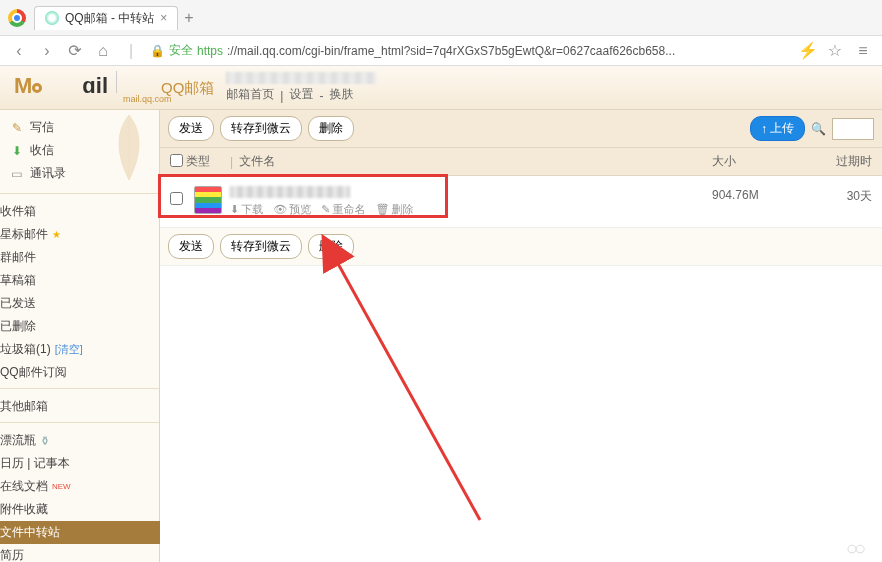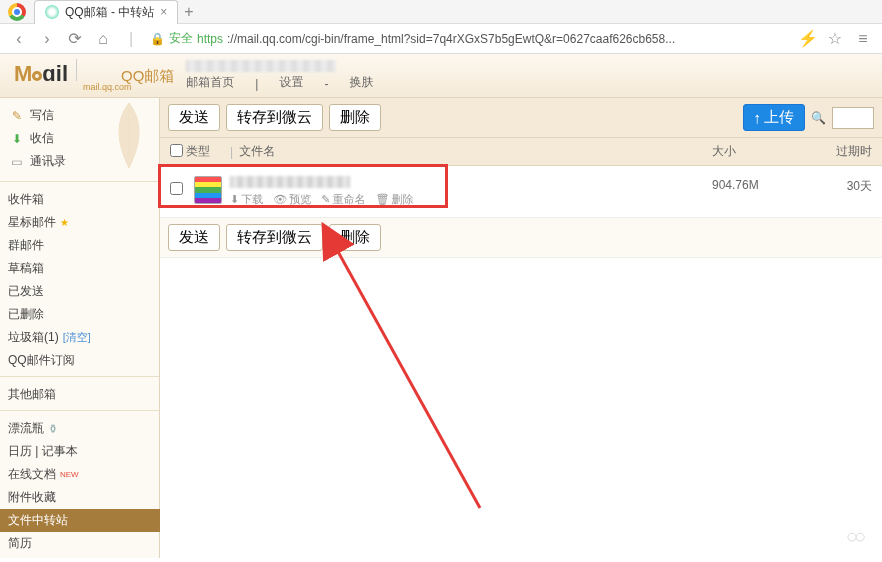--- a/index.html
+++ b/index.html
@@ -1,64 +1,64 @@
 <!DOCTYPE html>
 <html><head>
 <meta charset="utf-8">
 <style>
 * { margin: 0; padding: 0; box-sizing: border-box; font-family: "Microsoft YaHei", Arial, sans-serif; }
 body { width: 882px; height: 562px; background: #fff; font-size: 12px; color: #333; overflow: hidden; position: relative; }
 
 
-.browser-bar { height: 24px; background: #f5f5f5; display: flex; align-items: center; border-bottom: 1px solid #ddd; }
+.browser-bar { height: 36px; background: #f5f5f5; display: flex; align-items: center; border-bottom: 1px solid #ddd; }
 .chrome-icon { width: 18px; height: 18px; margin: 0 8px; border-radius: 50%; background: conic-gradient(#ea4335 0 120deg, #4caf50 120deg 240deg, #fbc02d 240deg 360deg); position: relative; }
 .chrome-icon::after { content: ""; position: absolute; inset: 4px; background: #4285f4; border-radius: 50%; border: 2px solid #fff; }
 .tab { background: #fff; height: 24px; display: flex; align-items: center; padding: 0 10px; border: 1px solid #ccc; border-bottom: none; border-radius: 4px 4px 0 0; gap: 6px; }
 .tab .favicon { width: 14px; height: 14px; border-radius: 50%; background: radial-gradient(circle,#fff 30%,#2c9); }
 .tab .close { color: #888; }
 .newtab { margin-left: 6px; color: #888; font-size: 16px; }
 
 .addr-bar { height: 30px; display: flex; align-items: center; gap: 10px; padding: 0 10px; border-bottom: 1px solid #ddd; }
 .nav-btn { color: #888; font-size: 16px; width: 18px; text-align: center; }
 .url-box { flex: 1; display: flex; align-items: center; gap: 4px; font-size: 12px; color: #555; overflow: hidden; white-space: nowrap; }
 .lock { color: #4caf50; font-size: 12px; }
 .safe { color: #4caf50; }
 .https { color: #4caf50; }
 .url-rest { color: #555; }
 
 
 .mail-header { height: 44px; background: linear-gradient(#fdf8f0,#f5ead7); display: flex; align-items: center; padding: 0 14px; border-bottom: 1px solid #e0d5bf; gap: 12px; }
 .logo { display: flex; align-items: baseline; gap: 2px; }
 .logo-m { font-size: 22px; font-weight: bold; color: #c7923e; }
-.logo-oil { font-size: 22px; font-weight: bold; color: #333; }
+.logo-oil { font-size: 22px; font-weight: bold; color: #333; margin-left: 40px; }
 .logo-qq { font-size: 15px; color: #c7923e; font-weight: normal; margin-left: 36px; }
 .logo-sub { font-size: 9px; color: #c7923e; margin-left: -2px; }
 .header-info { display: flex; flex-direction: column; gap: 2px; }
 .blur-bar { width: 150px; height: 12px; background: repeating-linear-gradient(90deg,#ddd,#eee 6px,#ddd 12px); filter: blur(1px); }
-.header-links { display: flex; gap: 21px; color: #666; align-items: flex-end; }
+.header-links { display: flex; gap: 6px; color: #666; align-items: flex-end; }
 .header-links span { cursor: pointer; }
 
 
 .main { display: flex; height: calc(562px - 28px - 30px - 44px); }
 
 .sidebar { width: 160px; background: #fdfaf3; border-right: 1px solid #e0d5bf; padding: 6px 0; font-size: 12px; position: relative; }
 .side-top { padding: 0 10px 8px; border-bottom: 1px solid #e8dfc9; }
 .side-top-item { display: flex; align-items: center; gap: 6px; padding: 3px 0; color: #444; }
 .side-top-item .icn { width: 14px; text-align: center; }
-.side-group { padding: 6px 8px 4px; border-bottom: 1px solid #e8dfc9; }
+.side-group { padding: 6px 0 4px; border-bottom: 1px solid #e8dfc9; }
 .side-item { padding: 3px 0; color: #444; display: flex; align-items: center; gap: 4px; }
 .side-item.active { background: #a67c3c; color: #fff; margin: 0 -10px; padding: 3px 10px; }
 .star { color: #f5b400; font-size: 10px; }
 .new-badge { color: #e74c3c; font-size: 8px; }
 .clear-link { float: right; color: #4a90d9; font-size: 11px; }
 .leaf-bg { position: absolute; top: 0; right: 0; width: 60px; height: 80px; opacity: 0.25; pointer-events: none; }
 
 .content { flex: 1; background: #fff; position: relative; }
 .toolbar { background: #f5ead7; padding: 6px 8px; display: flex; align-items: center; gap: 6px; border-bottom: 1px solid #e0d5bf; }
-.btn { background: #fff; border: 1px solid #c5b89a; padding: 3px 10px; font-size: 15px; cursor: pointer; border-radius: 3px; }
+.btn { background: #fff; border: 1px solid #c5b89a; padding: 3px 10px; font-size: 12px; cursor: pointer; border-radius: 11px; }
 .btn-primary { background: #1e88e5; color: #fff; border: 1px solid #1976d2; display: flex; align-items: center; gap: 3px; }
 .toolbar-right { margin-left: auto; display: flex; gap: 6px; align-items: center; }
 .search-inp { border: 1px solid #c5b89a; padding: 3px 20px; width: 40px; font-size: 12px; }
 
 .col-header { background: #f5ead7; padding: 5px 10px; display: flex; align-items: center; color: #666; border-bottom: 1px solid #e0d5bf; }
 .col-check { width: 16px; }
 .col-type { width: 44px; }
 .col-name { flex: 1; }
 .col-size { width: 100px; text-align: left; }
 .col-expire { width: 60px; text-align: right; }

